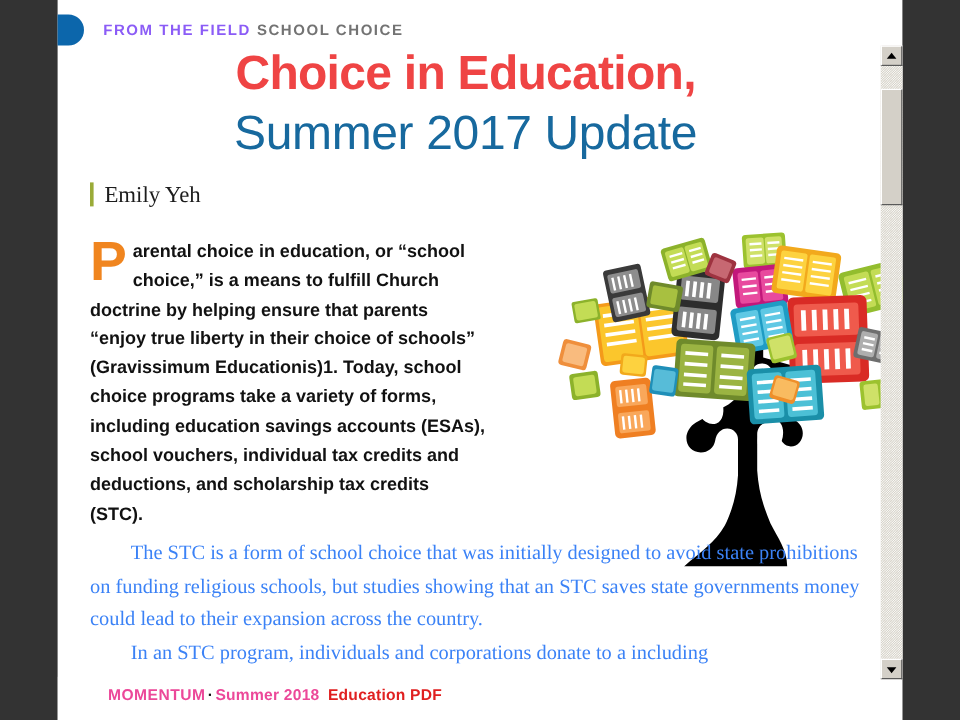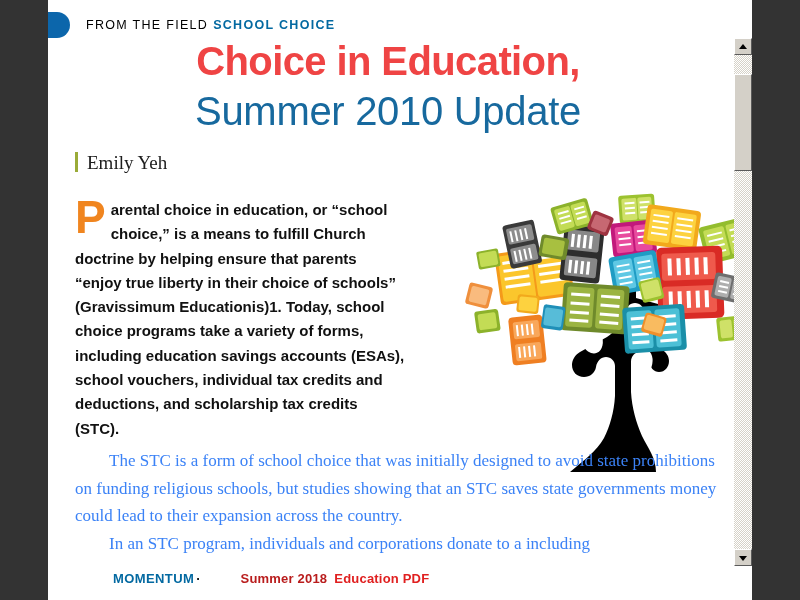--- a/index.html
+++ b/index.html
@@ -62,25 +62,25 @@
     flex: 0 0 auto;
   }
   .kicker-text {
     margin-left: 16px;
     font-size: 12.5px;
     letter-spacing: 1.3px;
     white-space: nowrap;
     font-family: "Liberation Sans", sans-serif;
   }
   .kicker-text .k-from {
-    color: #000000;
-    font-weight: normal;
+    color: #8b5cf6;
+    font-weight: bold;
   }
   .kicker-text .k-topic {
-    color: #0369a1;
+    color: #737373;
     font-weight: bold;
     margin-left: 5px;
     text-align: center;
   }
 
   
   .headline {
     position: absolute;
     left: 0; top: 38px;
     width: 680px;
@@ -177,23 +177,23 @@
     background: #ffffff;
   }
   .footer-inner {
     position: absolute;
     left: 42px; top: 7px;
     font-family: "Liberation Sans", sans-serif;
     font-size: 13px;
     font-weight: bold;
     white-space: nowrap;
   }
-  .f-momentum { color: #0369a1; letter-spacing: 0.4px; margin-left: 23px; }
+  .f-momentum { color: #ec4899; letter-spacing: 0.4px; }
   .f-sep      { color: #111111; margin: 0 2px; }
-  .f-issue    { color: #b91c1c; letter-spacing: 0.2px; margin-left: 38px; }
+  .f-issue    { color: #ec4899; letter-spacing: 0.2px; }
   .f-pdf      { color: #e02020; margin-left: 7px; letter-spacing: 0.2px; }
 
   
   .scrollbar {
     position: absolute;
     left: 734px; top: 38px;
     width: 18px;
     height: 528px;
     background: #ffffff;
   }
@@ -262,21 +262,21 @@
 
     <div class="kicker-row">
       <div class="kicker-blob"></div>
       <div class="kicker-text">
         <span class="k-from">FROM THE FIELD</span><span class="k-topic">SCHOOL CHOICE</span>
       </div>
     </div>
 
     <div class="headline">
       <span class="h-line1">Choice in Education,</span>
-      <span class="h-line2">Summer 2010 Update</span>
+      <span class="h-line2">Summer 2017 Update</span>
     </div>
 
     <div class="byline">
       <div class="byline-bar"></div>
       <div class="byline-name">Emily Yeh</div>
     </div>
 
     <div class="illo">
       <svg viewBox="0 0 306 286" width="306" height="286" xmlns="http://www.w3.org/2000/svg">
         <g>

